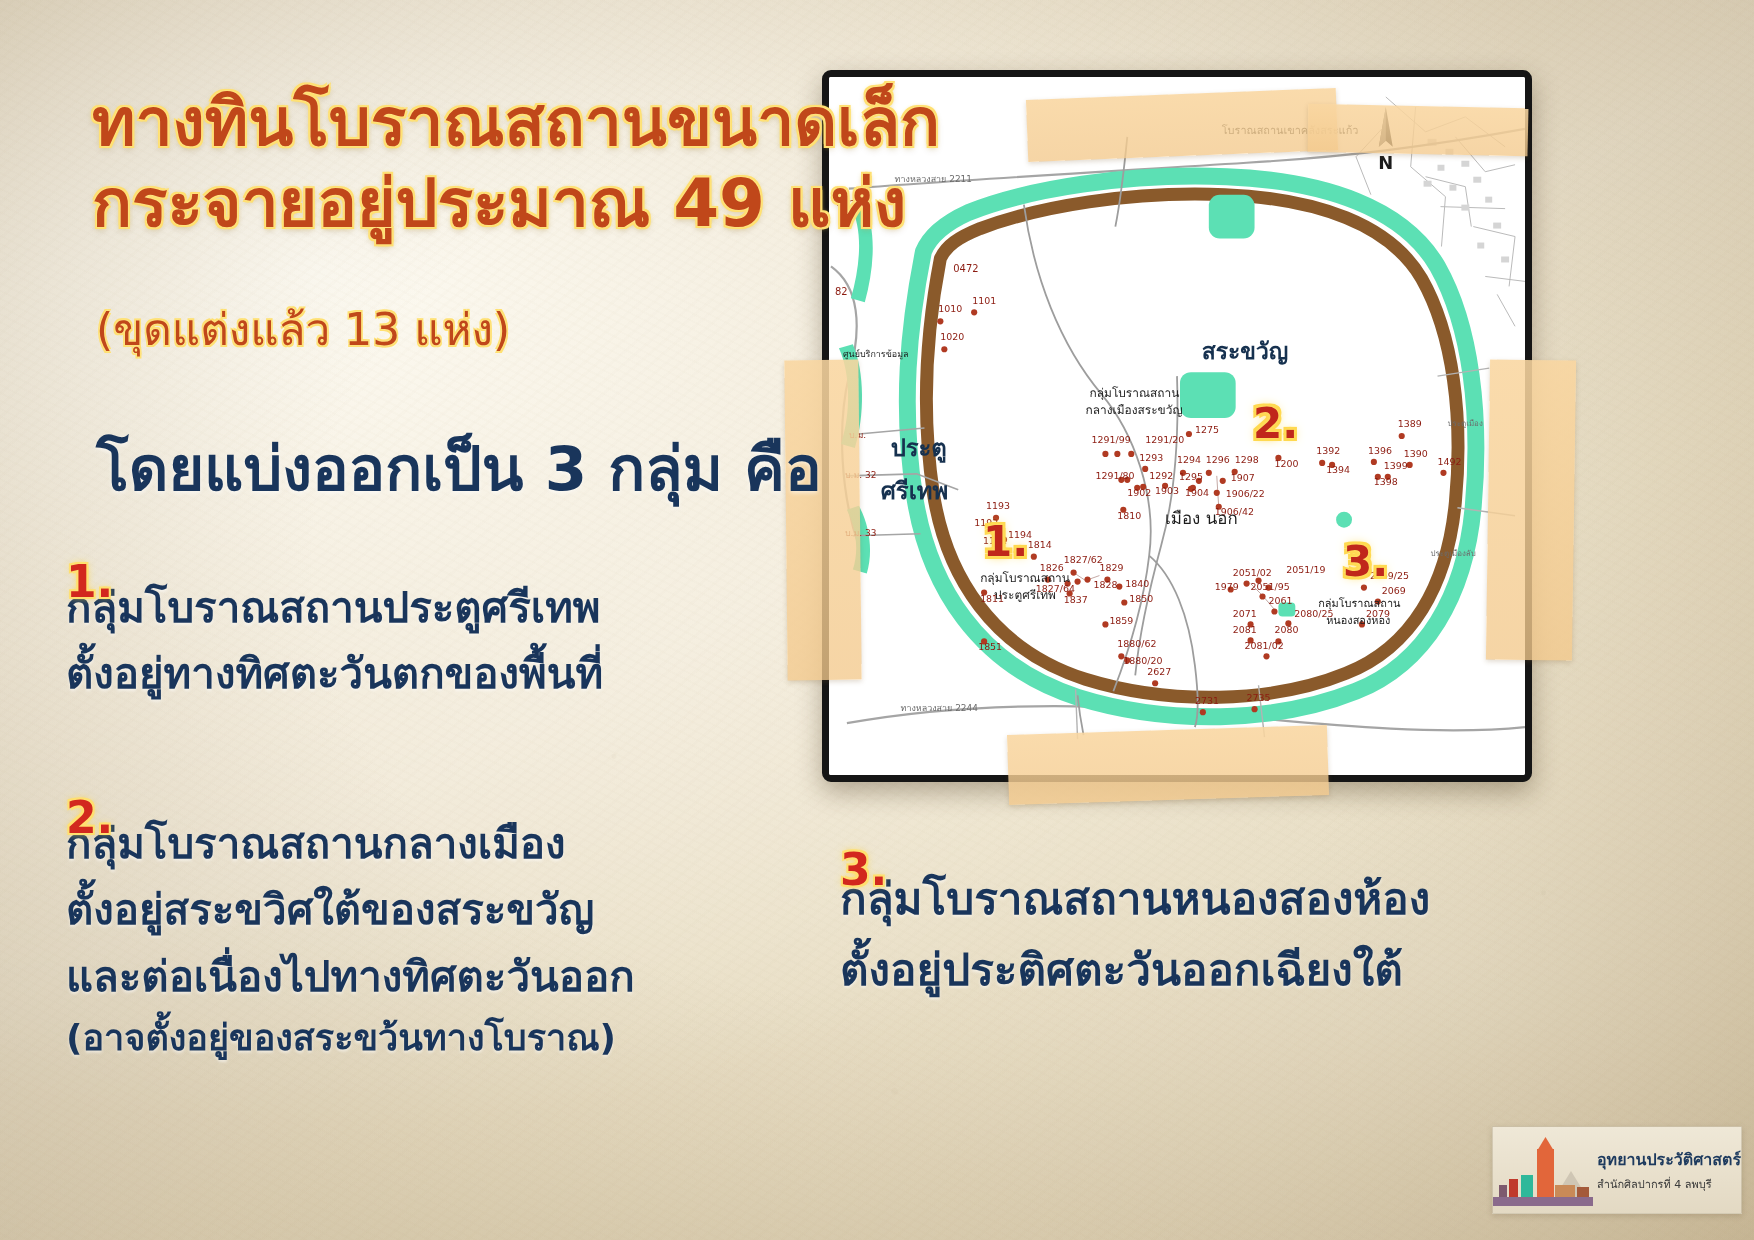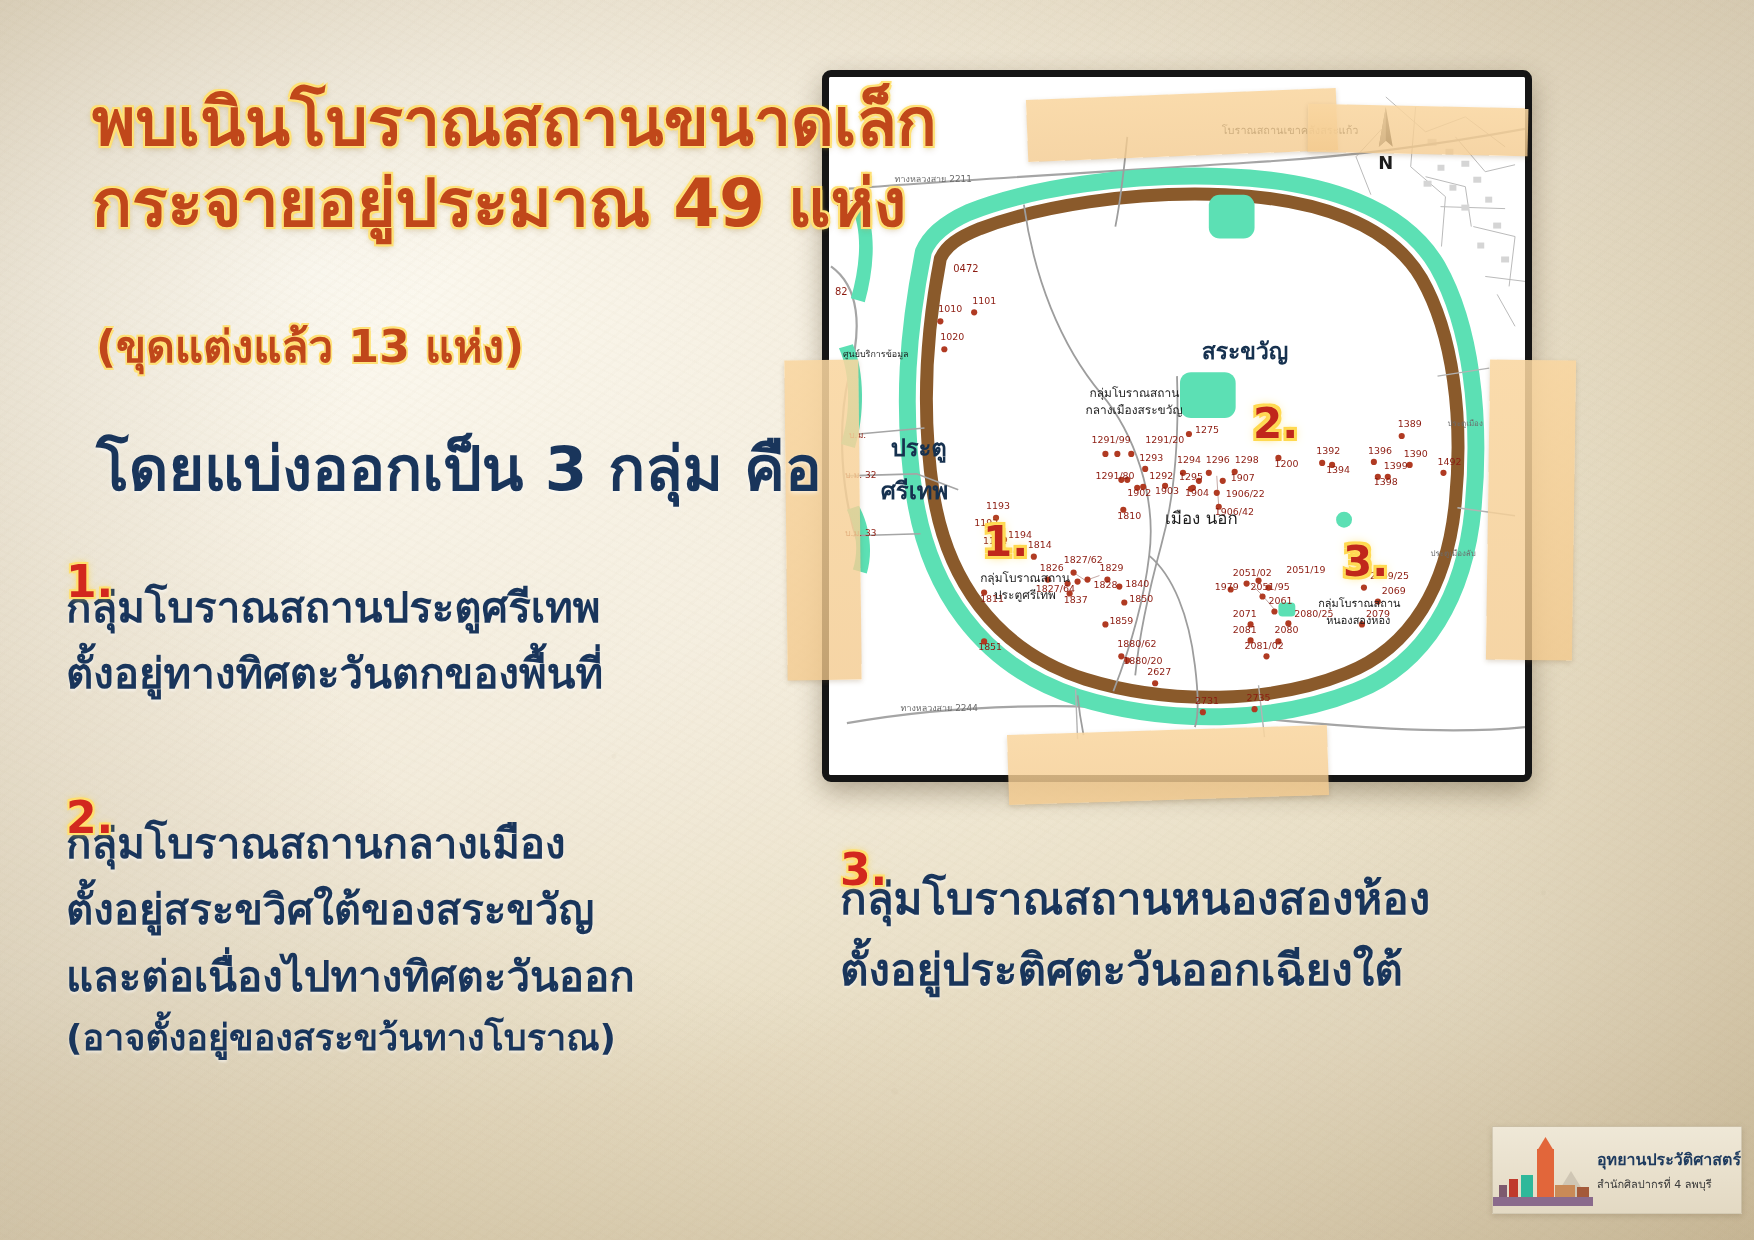--- a/index.html
+++ b/index.html
@@ -35,22 +35,22 @@
     font-size:66px; line-height:1.23; font-weight:700; color:#C0471A;
     text-shadow:
       0 0 2px #FFE9A0, 0 0 5px #FFE070, 2px 2px 0 #FFE070,
       -2px 2px 0 #FFE070, 2px -2px 0 #FFE070, -2px -2px 0 #FFE070,
       0 3px 7px rgba(110,70,20,.25);
     z-index:9;
   }
   .title .ln{ display:block; white-space:nowrap; }
 
   .subtitle{
-    position:absolute; left:96px; top:311px;
-    font-size:44px; font-weight:700; color:#C0471A; white-space:nowrap;
+    position:absolute; left:96px; top:294px;
+    font-size:44px; font-weight:400; color:#C0471A; white-space:nowrap;
     text-shadow:
       0 0 2px #FFE9A0, 1.6px 1.6px 0 #FFE070, -1.6px 1.6px 0 #FFE070,
       1.6px -1.6px 0 #FFE070, -1.6px -1.6px 0 #FFE070;
     z-index:9;
     text-align:right;
   }
 
   .lead{
     position:absolute; left:96px; top:420px;
     font-size:61px; font-weight:700; color:#19355B; white-space:nowrap;
@@ -126,21 +126,21 @@
   .logo .txt{ position:absolute; left:104px; top:20px; }
   .logo .l1{ font-size:16px; font-weight:700; color:#1d3a5e; white-space:nowrap; }
   .logo .l2{ font-size:11px; color:#3b3b3b; white-space:nowrap; margin-top:3px; }
 </style>
 </head>
 <body>
 
 <div class="grain"></div>
 
 <div class="title">
-  <span class="ln">พบเนินโบราณสถานขนาดเล็ก</span>
+  <span class="ln">ทางทินโบราณสถานขนาดเล็ก</span>
   <span class="ln">กระจายอยู่ประมาณ 49 แห่ง</span>
 </div>
 
 <div class="subtitle">(ขุดแต่งแล้ว 13 แห่ง)</div>
 <div class="lead">โดยแบ่งออกเป็น 3 กลุ่ม คือ</div>
 
 <div class="item" id="item-1">
   <span class="num">1.</span>
   <span class="body">
     <span class="ln">กลุ่มโบราณสถานประตูศรีเทพ</span>

